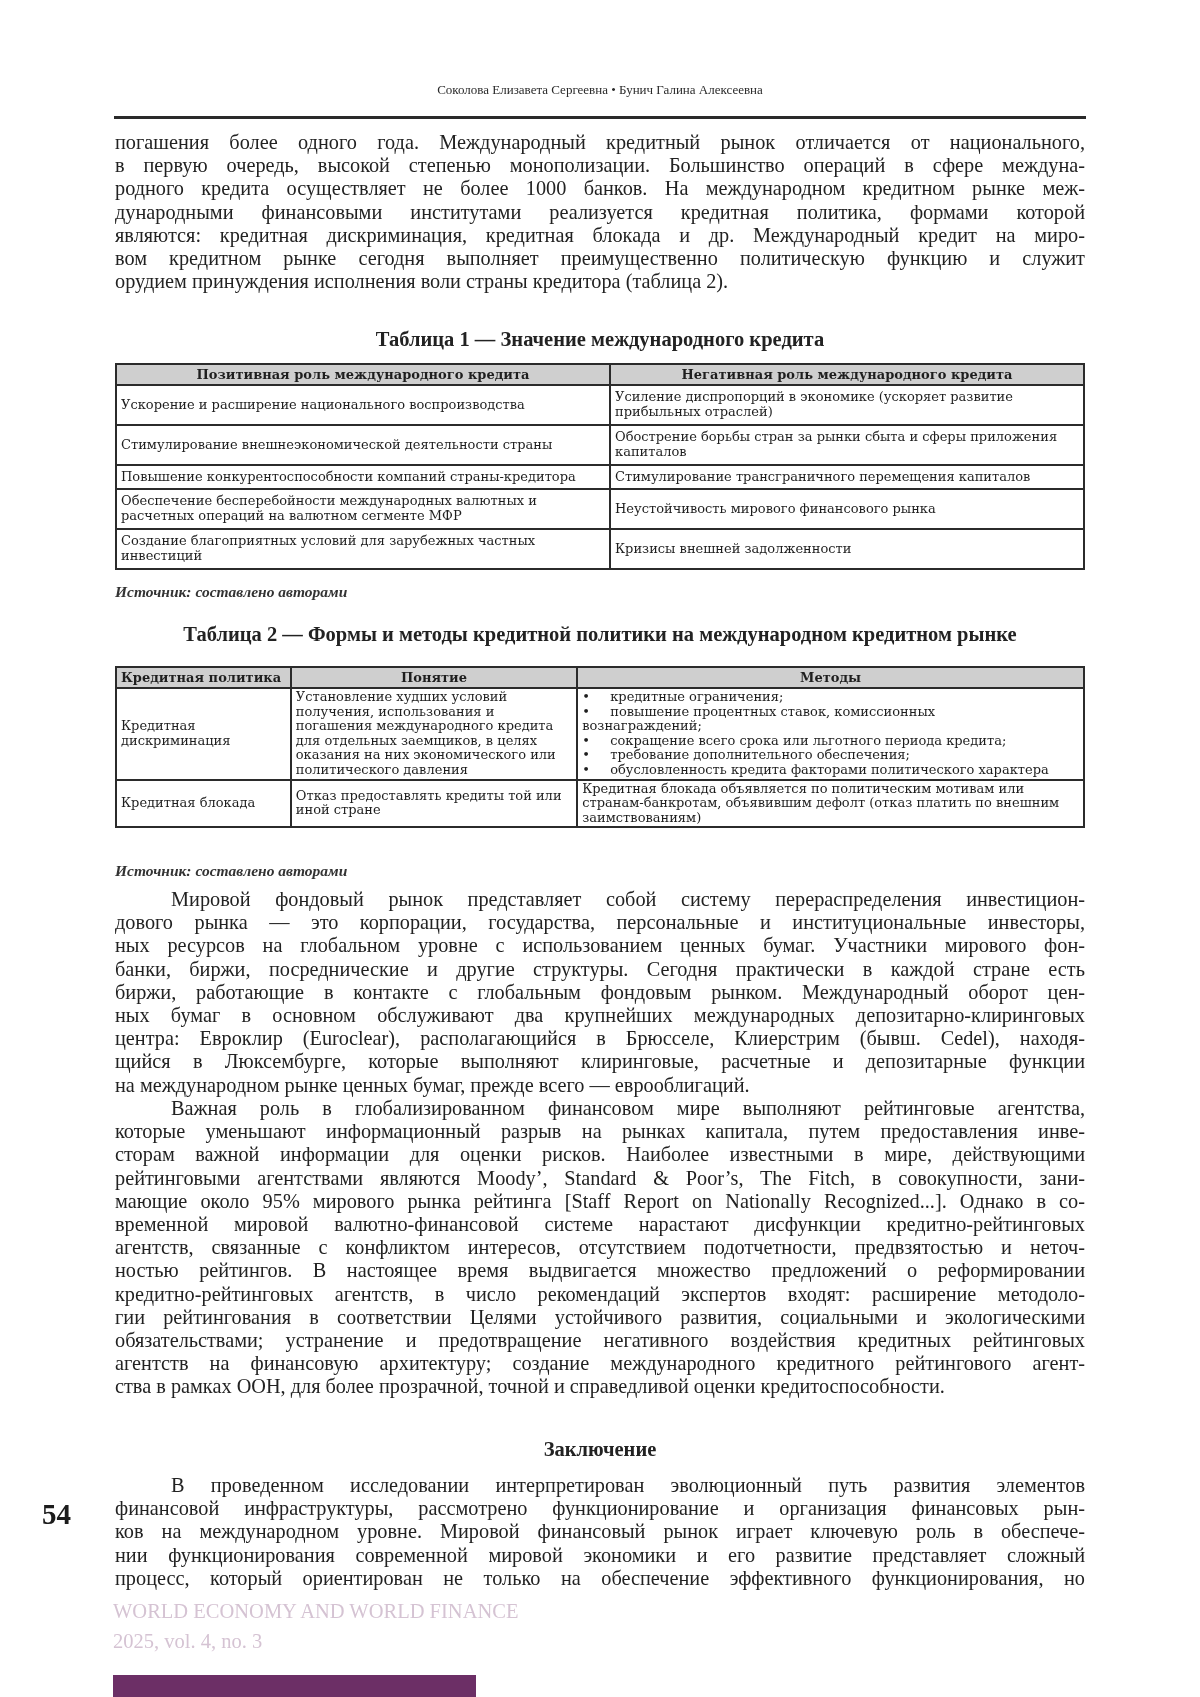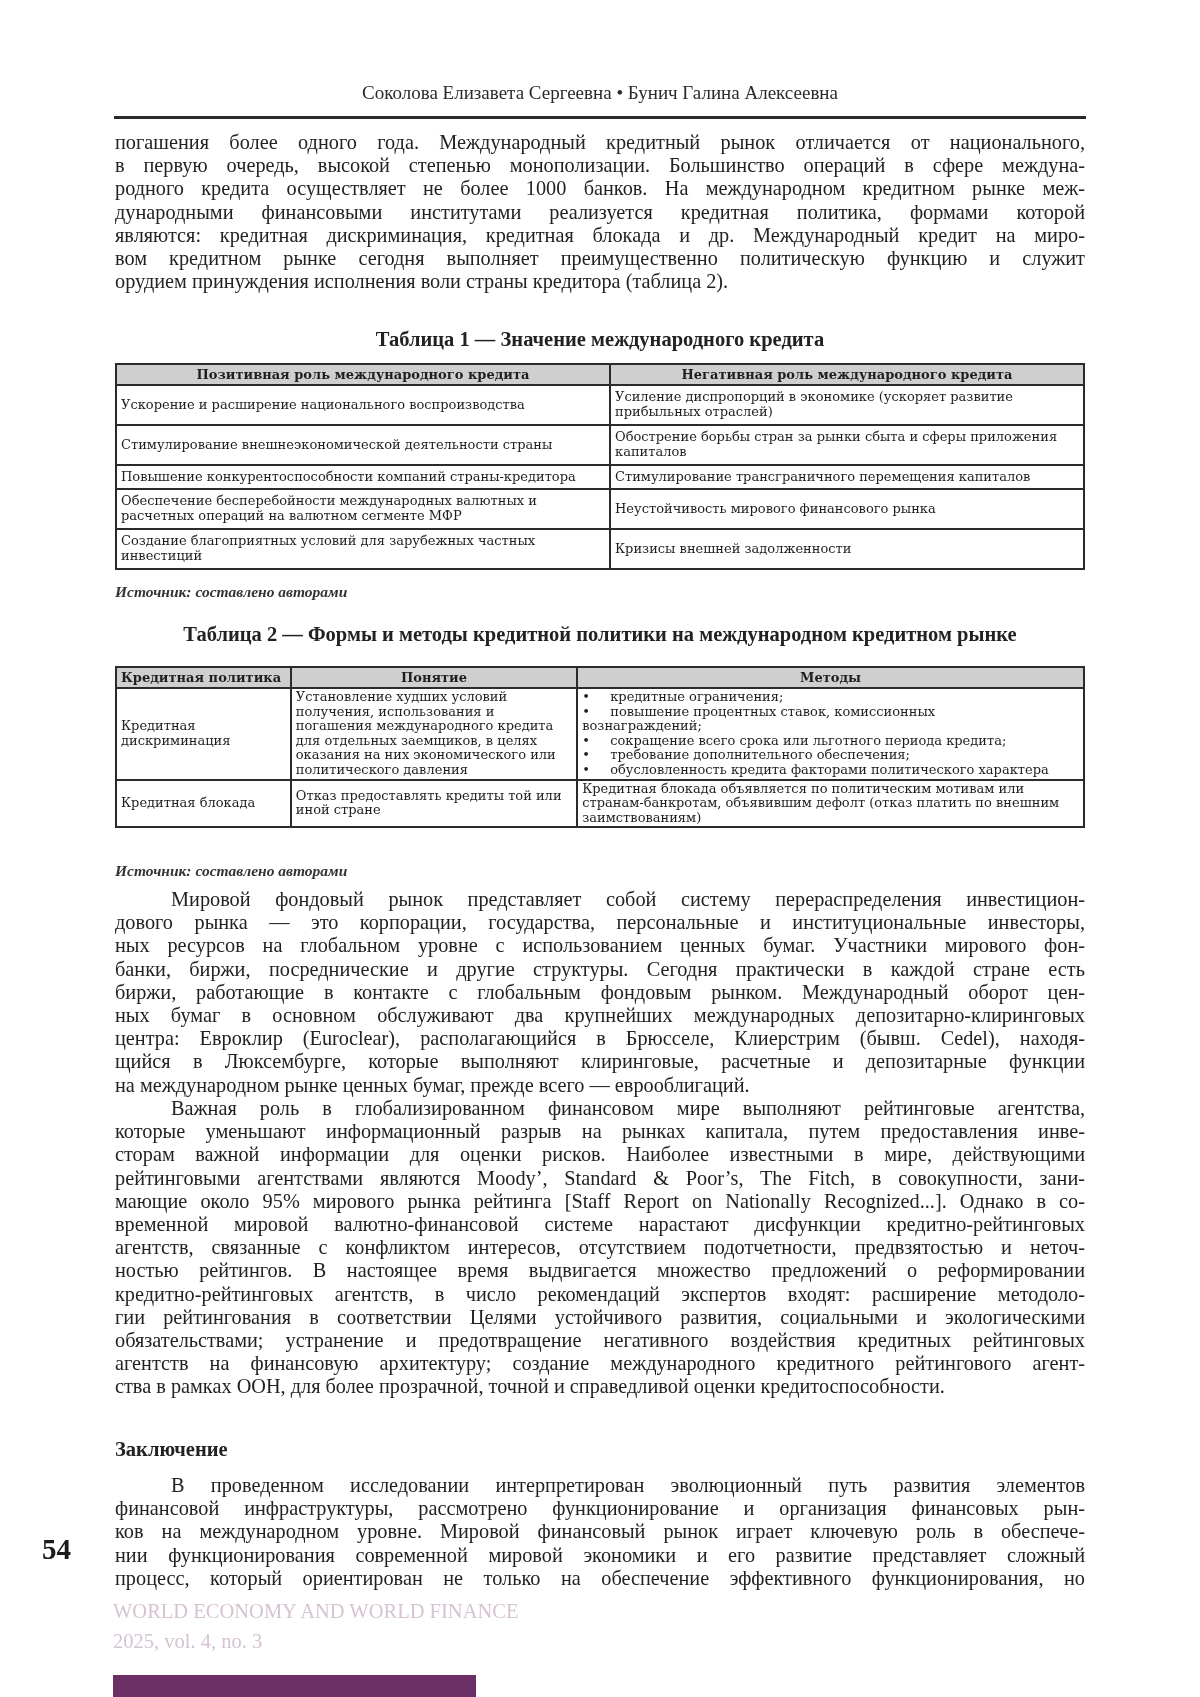--- a/index.html
+++ b/index.html
@@ -1,21 +1,21 @@
 <!DOCTYPE html>
 <html><head>
 <meta charset="utf-8">
 <style>
   * { box-sizing: border-box; margin: 0; padding: 0; }
   html, body { width: 1200px; height: 1697px; background: #ffffff; overflow: hidden; }
   body { position: relative; font-family: "DejaVu Serif", "Liberation Serif", serif; color: #222; }
 
   .running-head {
     position: absolute; left: 115px; width: 970px; top: 82px;
-    text-align: center; font-family: "Liberation Serif", serif; font-size: 19px; color: #2a2a2a;
+    text-align: center; font-family: "Liberation Serif", serif; font-size: 13px; color: #2a2a2a;
   }
   .head-rule { position: absolute; left: 114px; width: 972px; top: 116px; height: 3px; background: #2a2a2a; }
 
   .para {
     position: absolute; left: 115px; width: 970px;
     font-family: "Liberation Serif", serif; font-size: 20.3px; line-height: 23.2px;
     text-align: justify; color: #222;
   }
   .para .ln { display: block; text-align: justify; text-align-last: justify; white-space: nowrap; }
   .para .ln.last { text-align-last: left; }
@@ -42,26 +42,26 @@
   #table2 td.methods li::before { content: "\2022"; position: absolute; left: 0; top: 0; }
   #table2 td.methods li.wrap-tail { padding-left: 0; }
   #table2 td.methods li.wrap-tail::before { content: ""; }
 
   .source {
     position: absolute; left: 115px; font-family: "Liberation Serif", serif;
     font-style: italic; font-weight: bold; font-size: 15.5px; color: #333;
   }
 
   .section-heading {
-    position: absolute; left: 115px; width: 970px; top: 1438px; 
+    position: absolute; left: 115px; width: 970px; top: 1438px; text-align: center;
     font-family: "Liberation Serif", serif; font-weight: bold; font-size: 20.5px; color: #222;
   }
 
   .page-number {
-    position: absolute; left: 42px; top: 1533px;
+    position: absolute; left: 42px; top: 1498px;
     font-family: "Liberation Serif", serif; font-weight: bold; font-size: 29px; color: #1c1c1c;
   }
 
   .journal-name, .journal-issue {
     position: absolute; left: 113px; font-family: "Liberation Serif", serif; font-size: 20.5px; color: #d5c3d3;
   }
   .journal-name { top: 1600px; }
   .journal-issue { top: 1630px; }
   .footer-bar { position: absolute; left: 113px; top: 1675px; width: 363px; height: 22px; background: #6c2f66; }
 </style>

